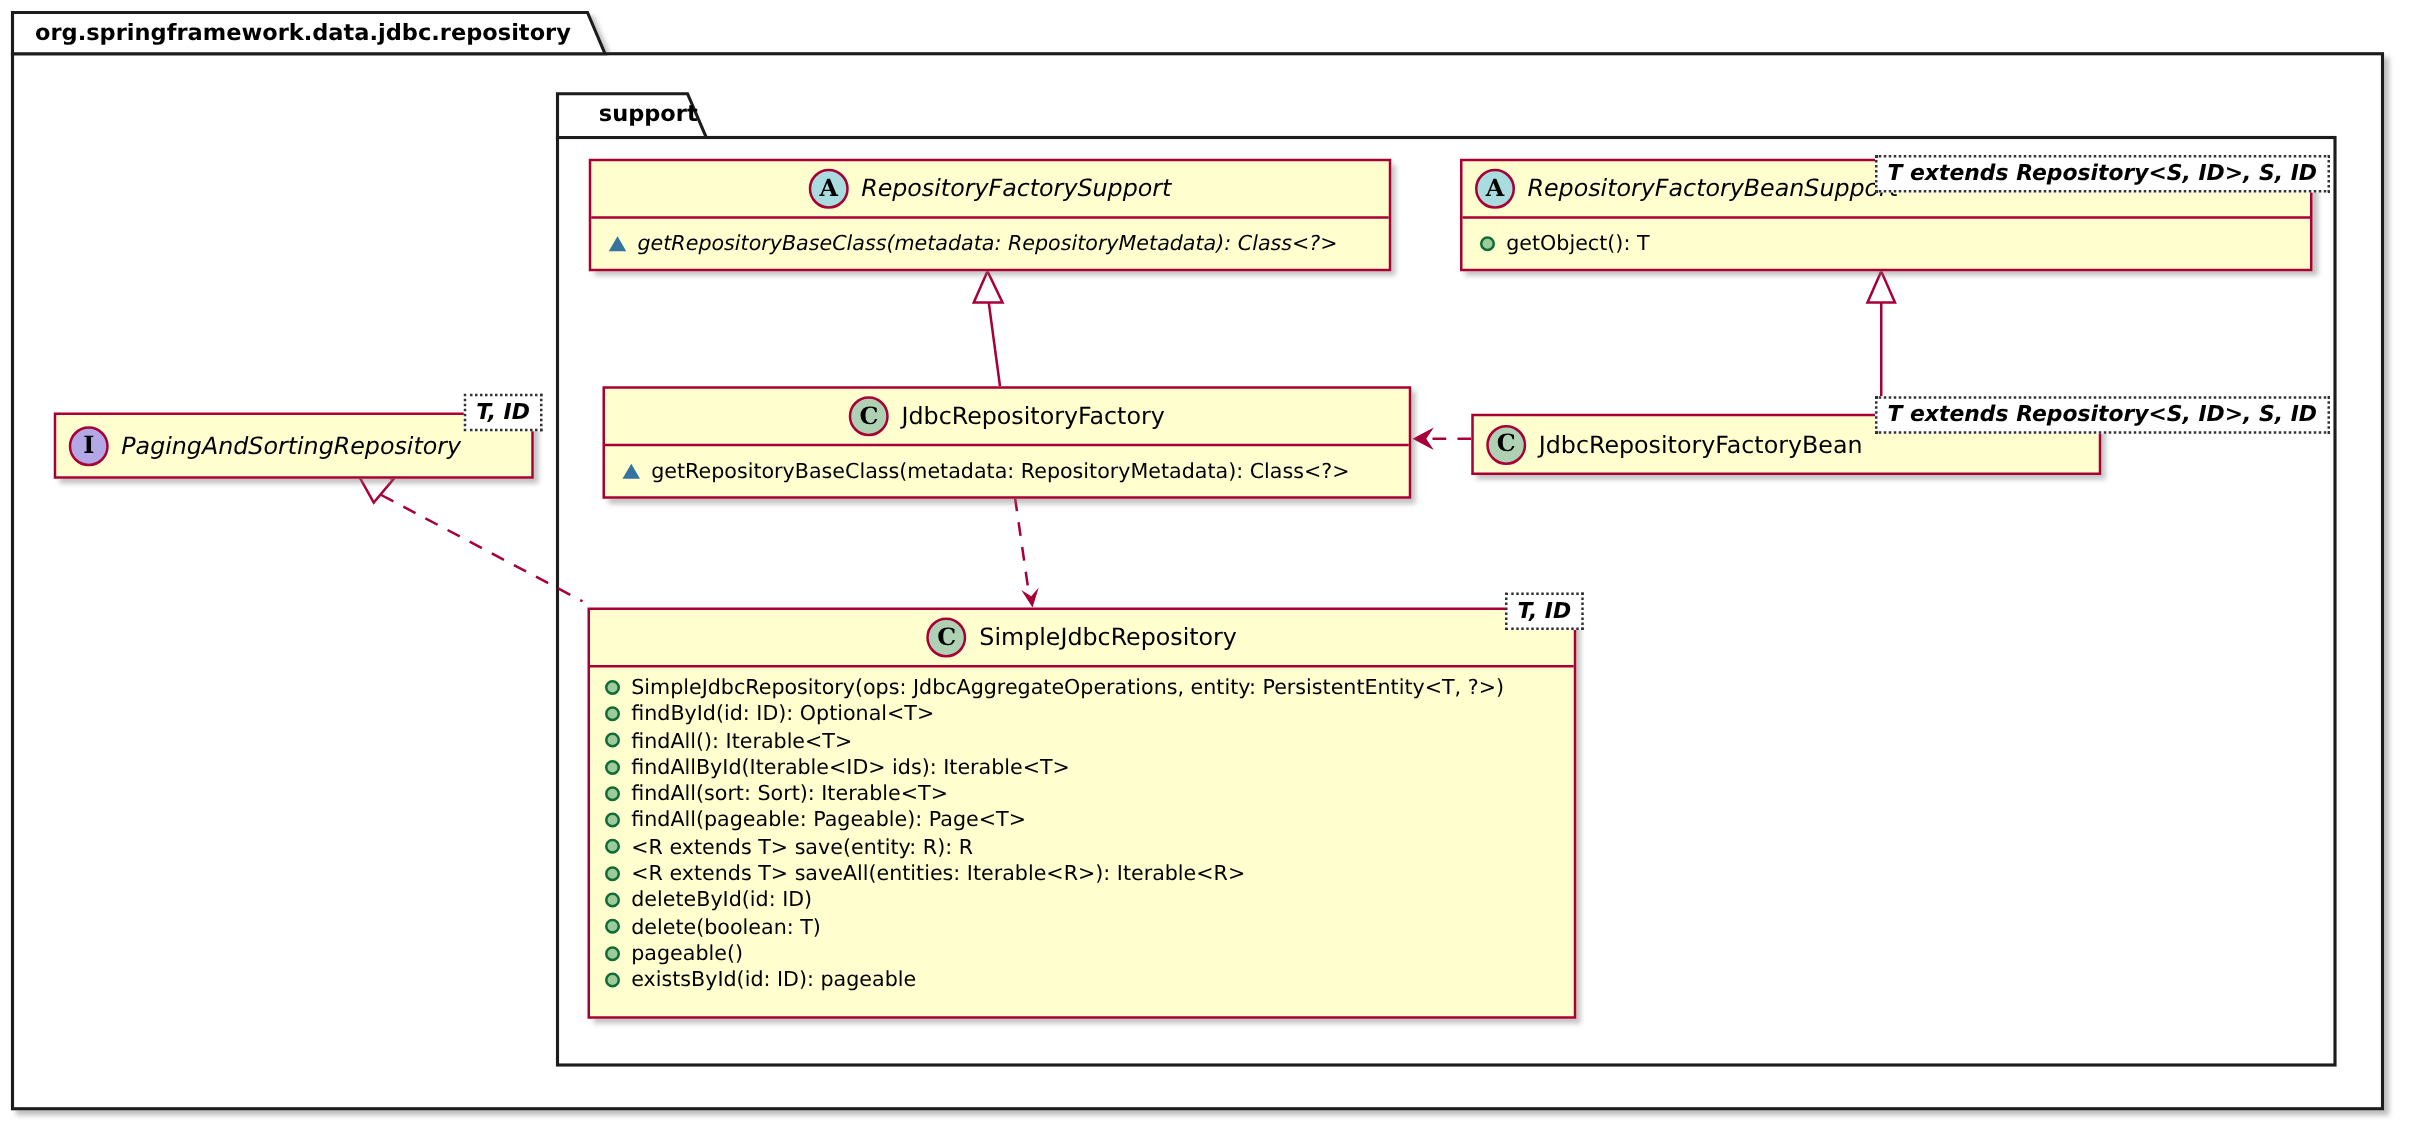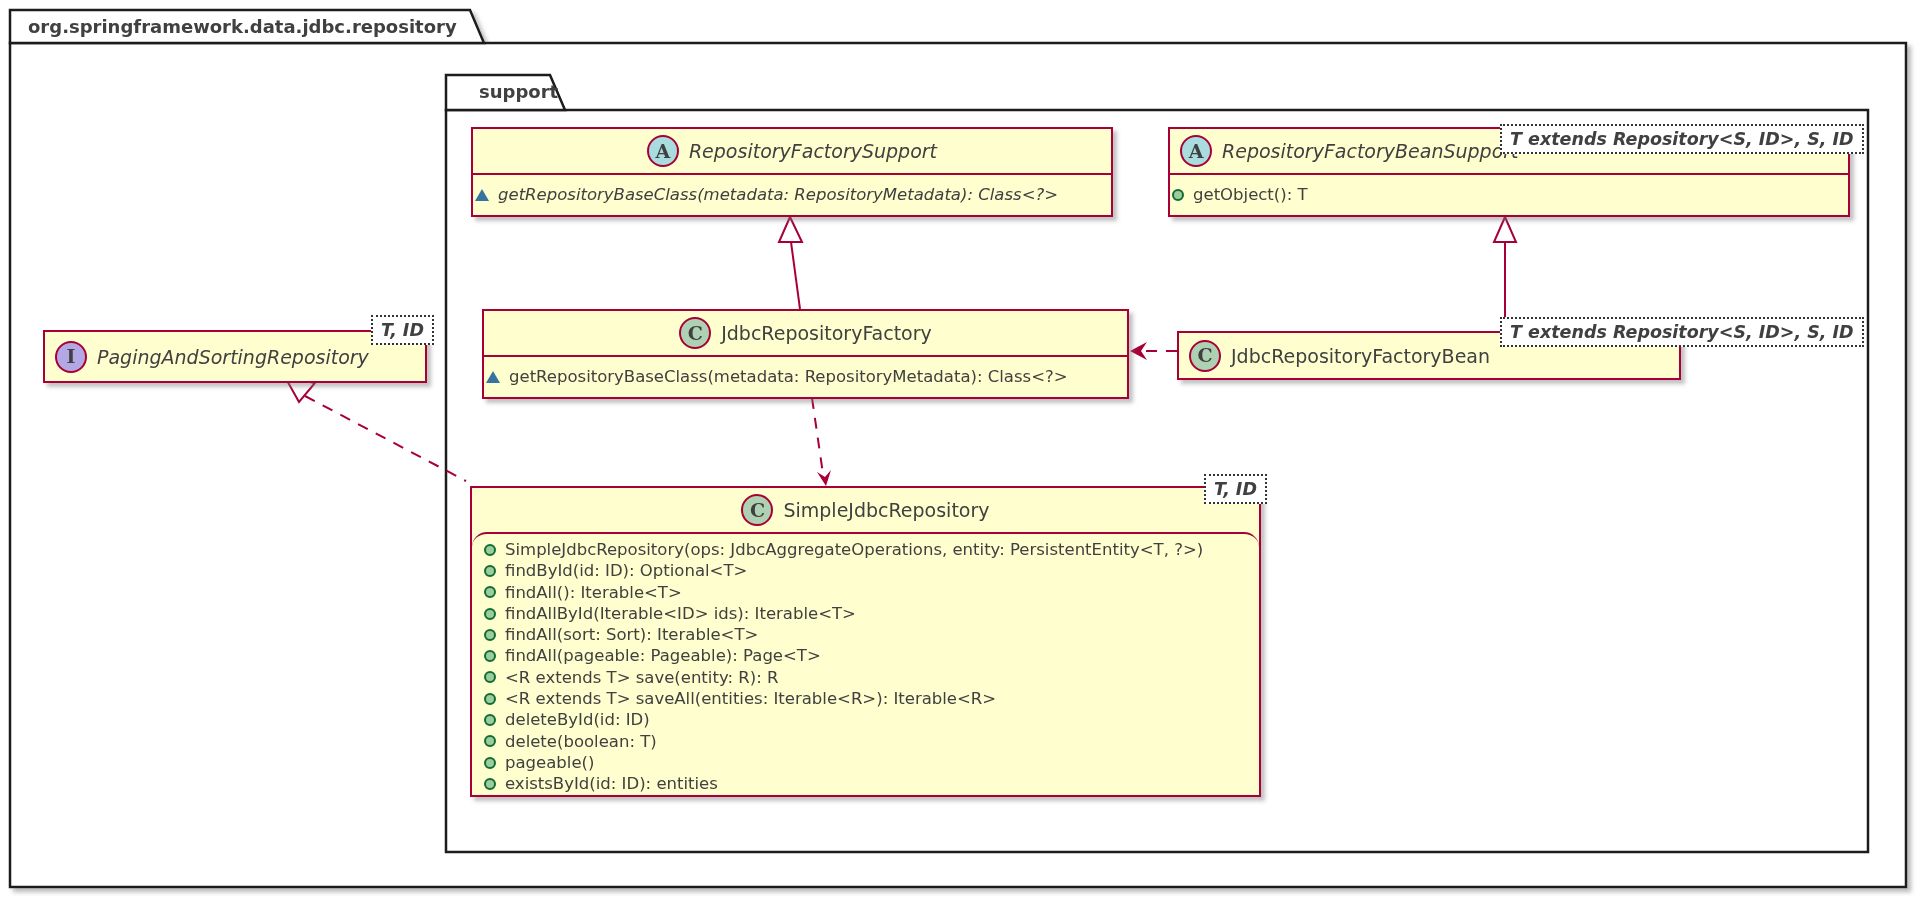--- a/index.html
+++ b/index.html
@@ -4,21 +4,21 @@
 <style>
   :root{
     --box-fill:#FEFECE; --box-border:#A80036;
     --abstract-icon:#A9DCDF; --class-icon:#ADD1B2; --interface-icon:#B4A7E5;
     --pub-fill:#9CCB9C; --pub-border:#106B34; --pkg-marker:#36739F;
     --pkg-border:#1a1a1a;
   }
   html,body{margin:0;padding:0;background:#ffffff;}
   .canvas{
     position:relative;width:1929px;height:896px;background:#ffffff;overflow:hidden;
-    font-family:"DejaVu Sans","Liberation Sans",sans-serif;color:#404040;
+    font-family:"DejaVu Sans","Liberation Sans",sans-serif;color:#000000;
   }
   svg.overlay{position:absolute;left:0;top:0;z-index:1;}
 
   .pkg-label{position:absolute;z-index:3;font-weight:bold;font-size:18px;white-space:nowrap;}
   .pkg-label.outer{left:28px;top:16px;}
   .pkg-label.inner{left:479px;top:81px;}
 
   .uml-box{
     position:absolute;z-index:10;background:var(--box-fill);
     border:2px solid var(--box-border);box-sizing:border-box;
@@ -32,42 +32,42 @@
     flex:0 0 auto;width:32px;height:32px;border-radius:50%;
     border:2px solid var(--box-border);box-sizing:border-box;
     display:flex;align-items:center;justify-content:center;
     font-family:"DejaVu Serif","Liberation Serif",serif;font-weight:bold;font-size:19px;line-height:1;
   }
   .circ-a{background:var(--abstract-icon);}
   .circ-c{background:var(--class-icon);}
   .circ-i{background:var(--interface-icon);}
 
   .uml-members{
-    list-style:none;margin:0;padding:9px 2px;border-top:2px solid var(--box-border);
+    list-style:none;margin:0;padding:9px 14px;border-top:2px solid var(--box-border);
   }
   .uml-members li{display:flex;align-items:center;gap:9px;white-space:nowrap;line-height:22px;}
   .member-text{font-size:16.5px;}
   .vis{flex:0 0 auto;display:inline-block;}
   .vis-public{width:12px;height:12px;border-radius:50%;background:var(--pub-fill);border:2px solid var(--pub-border);box-sizing:border-box;}
   .vis-package-private{width:0;height:0;border-left:7px solid transparent;border-right:7px solid transparent;border-bottom:12px solid var(--pkg-marker);}
 
   
   .box-rfs   {left:471px; top:127px; width:642px;}
   .box-rfs   .uml-title{height:44px;}
   .box-rfbs  {left:1168px;top:127px; width:682px;}
   .box-rfbs  .uml-title{height:44px;}
   .box-jrf   {left:482px; top:309px; width:647px;}
   .box-jrf   .uml-title{height:44px;}
   .box-jrfb  {left:1177px;top:331px; width:504px;}
   .box-jrfb  .uml-title{height:45px;}
   .box-paging{left:43px;  top:330px; width:384px;}
   .box-paging .uml-title{height:49px;}
   .box-sjr   {left:470px; top:486px; width:791px;}
   .box-sjr   .uml-title{height:44px;}
-  .box-sjr   .uml-members{padding:5px 12px 0;border-radius:15px;}
+  .box-sjr   .uml-members{padding:5px 12px 18px;}
   .box-sjr   .uml-members li{line-height:21.3px;}
 
   
   .generic{
     position:absolute;z-index:12;background:#ffffff;border:2px dotted #333;
     font-style:italic;font-size:17.5px;padding:3px 8px;white-space:nowrap;font-weight:bold;
   }
   .gen-rfbs {left:1500px;top:124px;}
   .gen-jrfb {left:1500px;top:317px;}
   .gen-paging{left:371px;top:315px;}
@@ -210,21 +210,21 @@
         <li>
           <span class="vis vis-public"></span>
           <span class="member-text">delete(boolean: T)</span>
         </li>
         <li>
           <span class="vis vis-public"></span>
           <span class="member-text">pageable()</span>
         </li>
         <li>
           <span class="vis vis-public"></span>
-          <span class="member-text">existsById(id: ID): entities</span>
+          <span class="member-text">existsById(id: ID): pageable</span>
         </li>
       </ul>
   </div>
 
   <div class="generic gen-rfbs">T extends Repository&lt;S, ID&gt;, S, ID</div>
   <div class="generic gen-jrfb">T extends Repository&lt;S, ID&gt;, S, ID</div>
   <div class="generic gen-paging">T, ID</div>
   <div class="generic gen-sjr">T, ID</div>
 
 </div>

